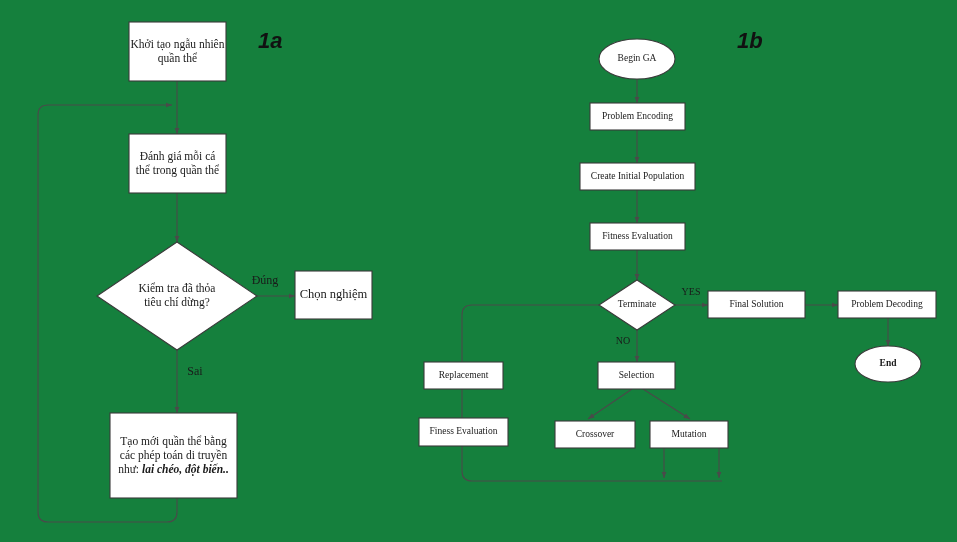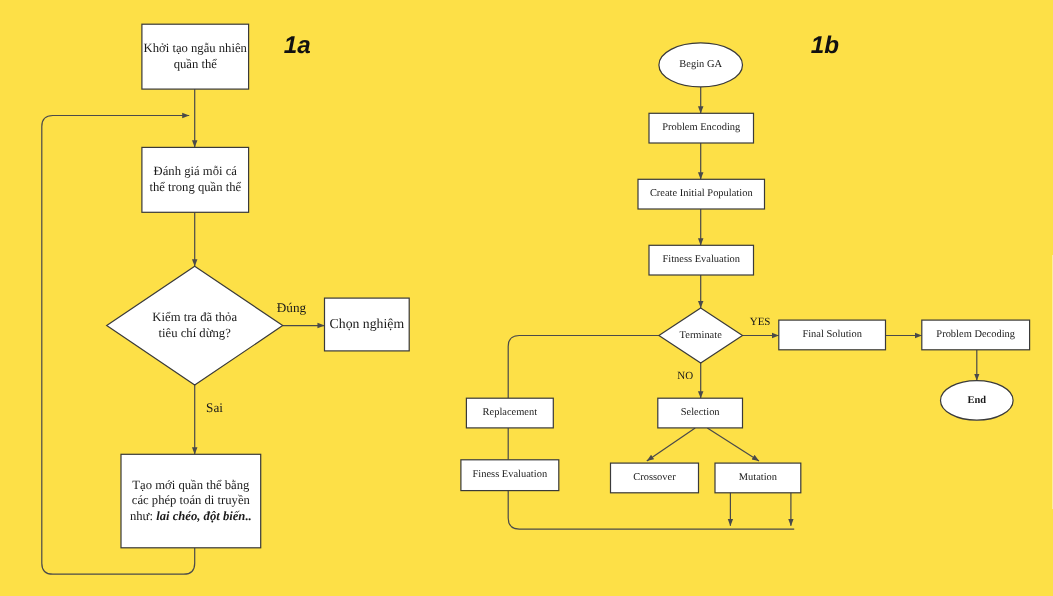--- a/index.html
+++ b/index.html
@@ -5,21 +5,21 @@
 <style>
   html, body {
     margin: 0;
     padding: 0;
     background: #ffffff;
   }
   #page {
     position: relative;
     width: 957px;
     height: 542px;
-    background: #fde047;
+    background: #15803d;
     overflow: hidden;
     font-family: "Liberation Serif", serif;
   }
   svg#diagram {
     position: absolute;
     left: 0;
     top: 0;
     width: 957px;
     height: 542px;
   }

